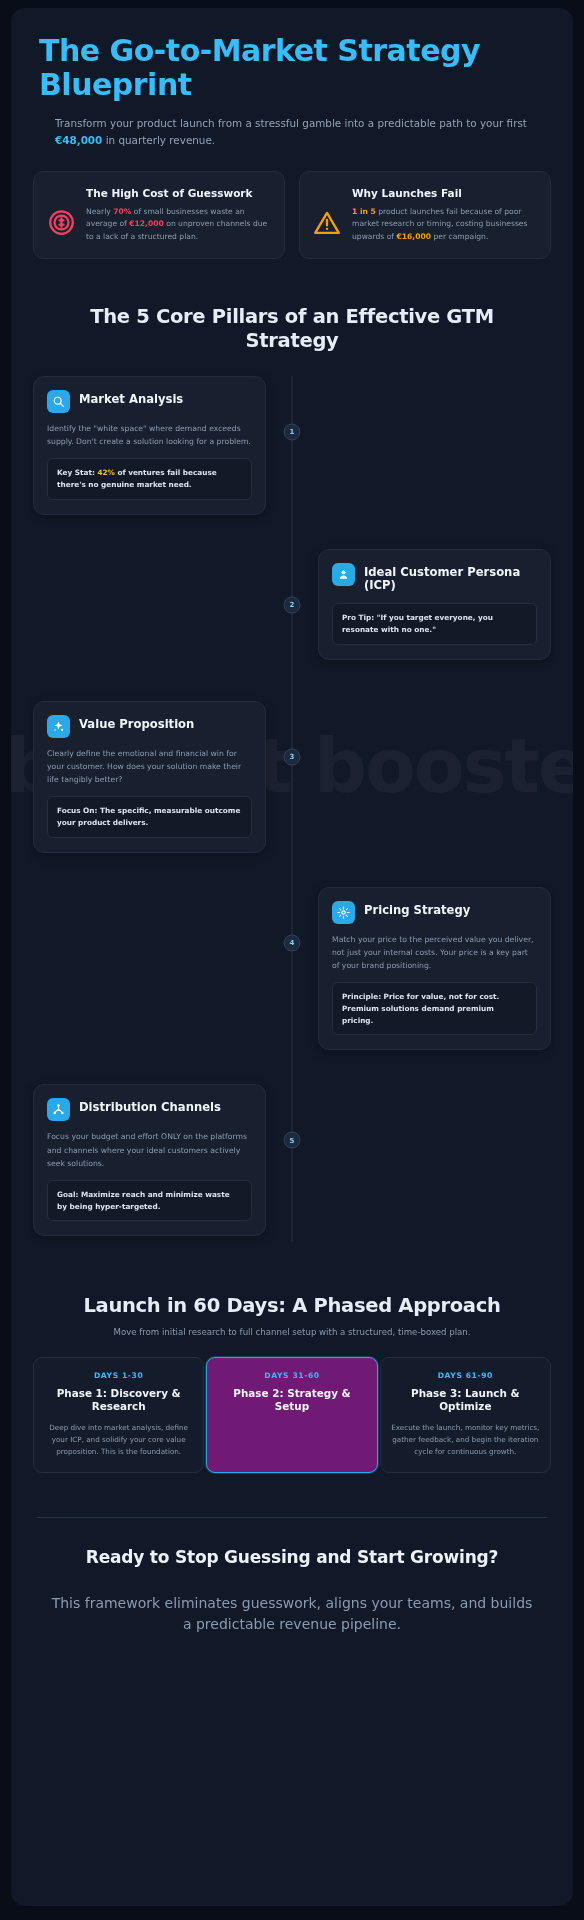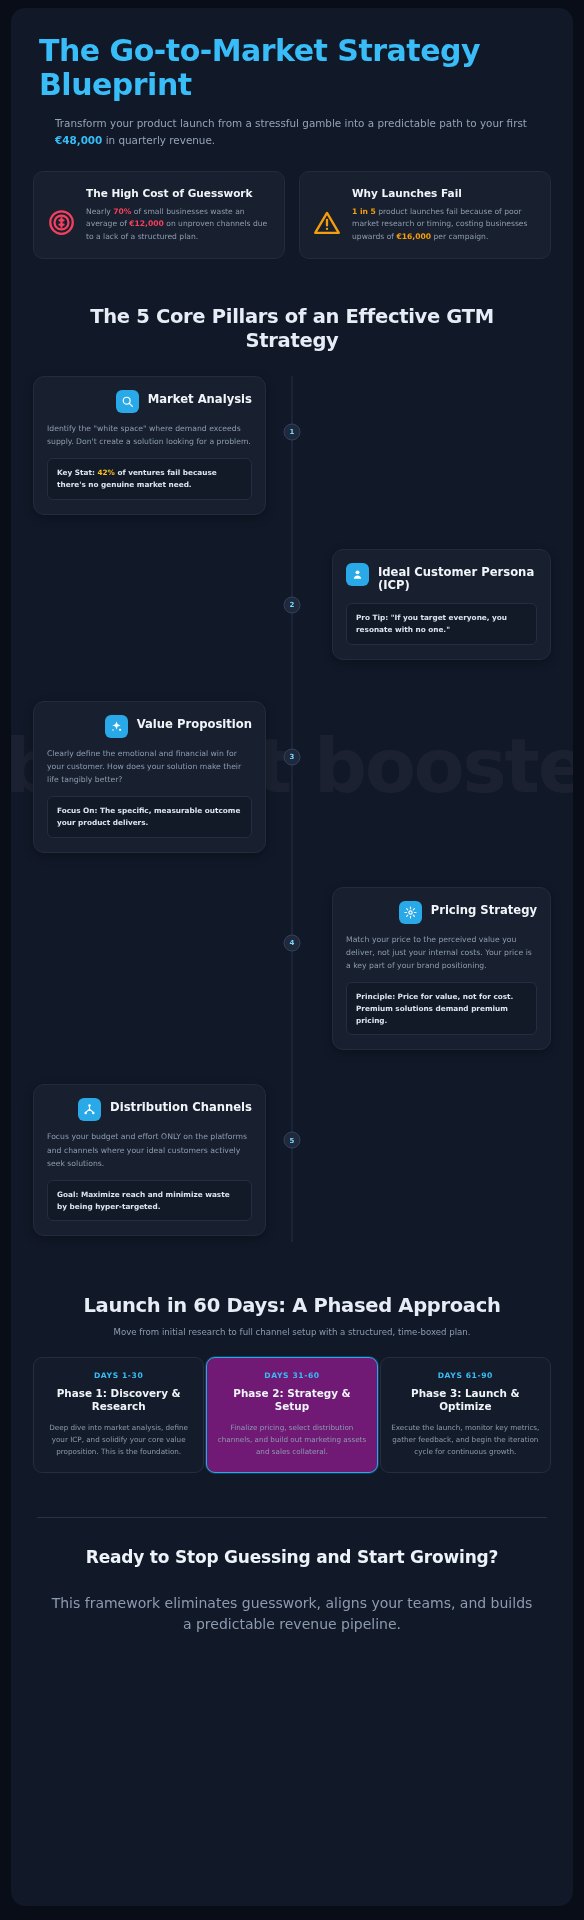--- a/index.html
+++ b/index.html
@@ -133,35 +133,34 @@
   .prow {
     position:relative;
     display:flex;
     min-height:118px;
     margin-bottom:34px;
     z-index:2;
   }
   .prow:last-child { margin-bottom:0; }
   .prow .side { width:50%; position:relative; }
   .prow.left .side.l { padding-right:26px; }
-  .prow.right .side.r { padding-left:40px; }
+  .prow.right .side.r { padding-left:26px; }
 
   .pcard {
     background:#18202f;
     border:1px solid #222c3d;
     border-radius:11px;
     padding:13px 13px 14px 13px;
     box-shadow:0 3px 10px rgba(0,0,0,0.28);
   }
   .pcard-head {
     display:flex;
     align-items:flex-start;
     gap:9px;
     margin-bottom:9px;
-    justify-content:flex-end;
   }
   .picon {
     flex:0 0 auto;
     width:23px; height:23px;
     border-radius:6px;
     background:#2aa9e8;
     display:flex; align-items:center; justify-content:center;
   }
   .pname {
     font-size:11.6px;
@@ -435,21 +434,20 @@
       </div>
       <div class="phase-row" id="phase-row">
           <div class="phase">
             <div class="phase-days">DAYS 1-30</div>
             <div class="phase-title">Phase 1: Discovery &amp; Research</div>
             <div class="phase-text">Deep dive into market analysis, define your ICP, and solidify your core value proposition. This is the foundation.</div>
           </div>
           <div class="phase active">
             <div class="phase-days">DAYS 31-60</div>
             <div class="phase-title">Phase 2: Strategy &amp; Setup</div>
-            <div class="phase-text">Finalize pricing, select distribution channels, and build out marketing assets and sales collateral.</div>
           </div>
           <div class="phase">
             <div class="phase-days">DAYS 61-90</div>
             <div class="phase-title">Phase 3: Launch &amp; Optimize</div>
             <div class="phase-text">Execute the launch, monitor key metrics, gather feedback, and begin the iteration cycle for continuous growth.</div>
           </div>
         </div>
 
       <div class="divider"></div>
       <div class="cta">

